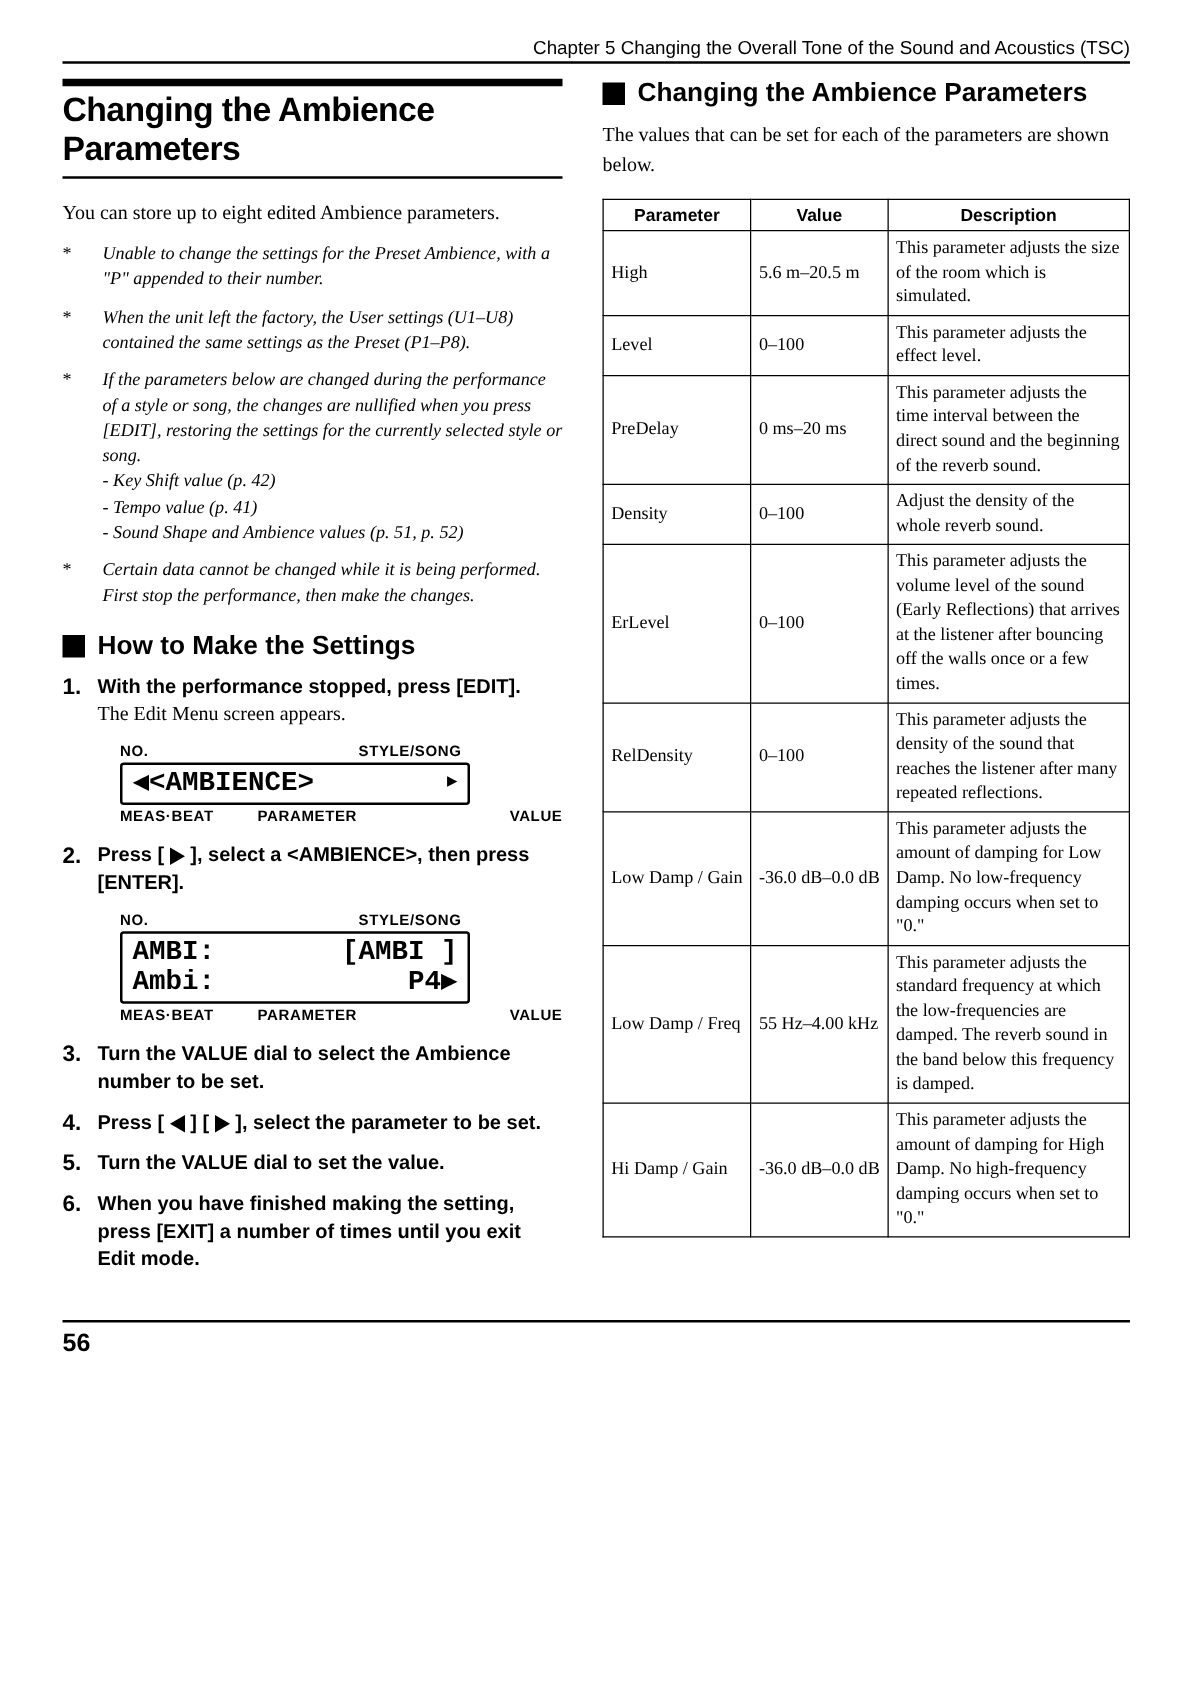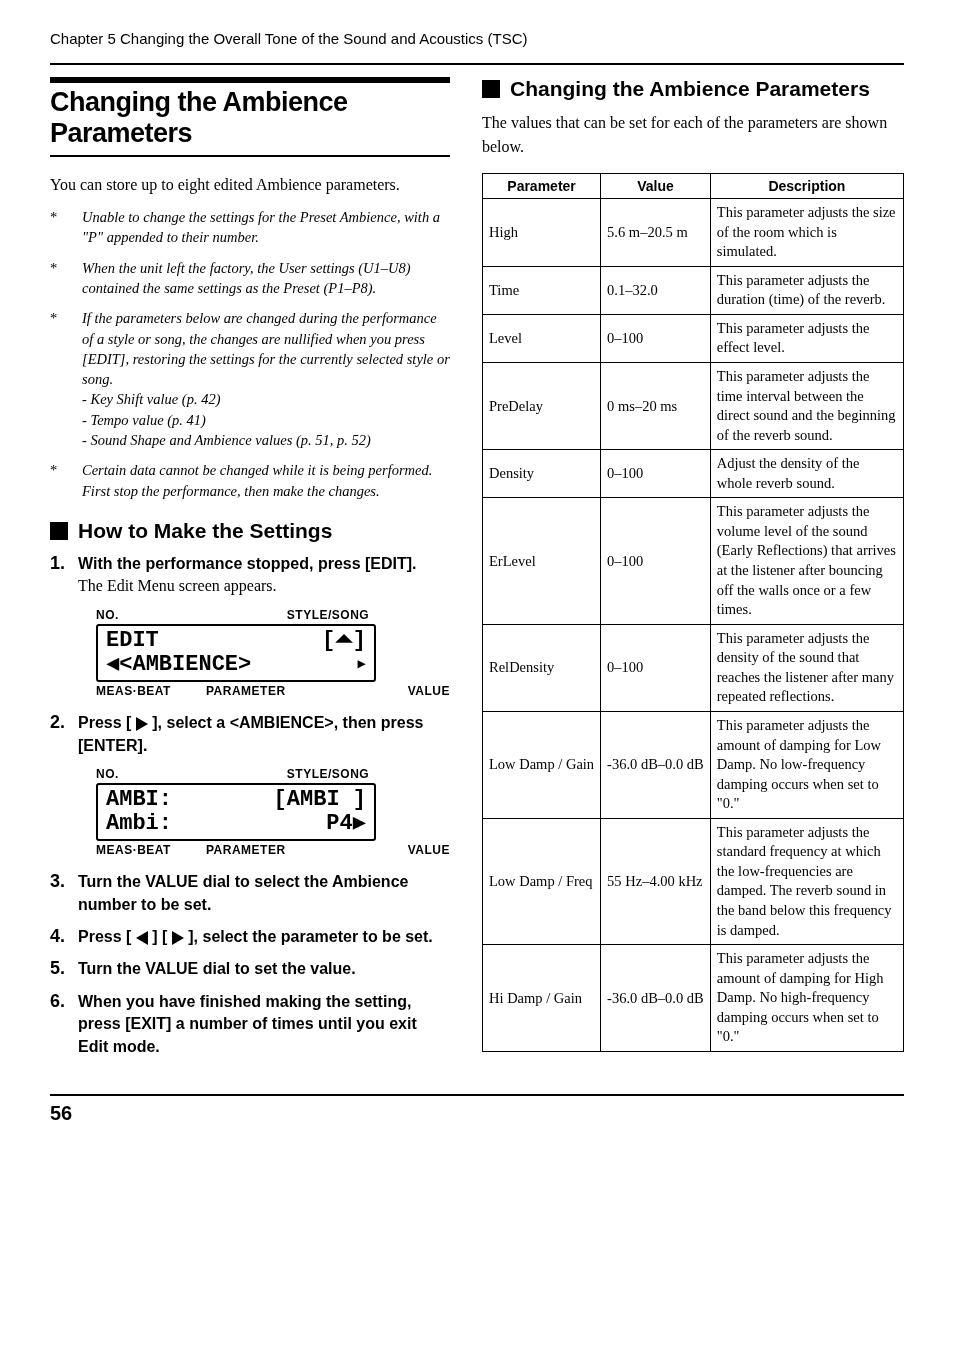--- a/index.html
+++ b/index.html
@@ -9,21 +9,22 @@
     width: 954px;
     background: #fff;
     color: #000;
   }
   .page {
     padding: 30px 50px 20px 50px;
   }
   .chapter-header {
     font-family: Arial, Helvetica, sans-serif;
     font-size: 15px;
-    margin-bottom: 16px;
+    margin-bottom: 2px;
+    text-align: right;
   }
   .top-rule {
     border-top: 2px solid #000;
     margin-bottom: 12px;
   }
   .columns {
     display: flex;
     gap: 32px;
   }
   .col-left { flex: 0 0 400px; }
@@ -240,24 +241,20 @@
           <span class="serif">The Edit Menu screen appears.</span>
         </div>
       </div>
 
       <div class="lcd-wrap">
         <div class="lcd-labels-top">
           <span class="lbl">No.</span>
           <span class="lbl">STYLE/SONG</span>
         </div>
         <div class="lcd">
-          <div class="line1">
-            <span>EDIT</span>
-            <span>[⏶]</span>
-          </div>
           <div class="line2">
             <span>◀&lt;AMBIENCE&gt;</span>
             <span class="small-glyph">▶</span>
           </div>
         </div>
         <div class="lcd-labels-bottom">
           <span class="lbl">MEAS·BEAT</span>
           <span class="lbl">PARAMETER</span>
           <span class="lbl">VALUE</span>
         </div>
@@ -333,25 +330,20 @@
             <th>Description</th>
           </tr>
         </thead>
         <tbody>
           <tr>
             <td class="pname">High</td>
             <td class="pval">5.6 m–20.5 m</td>
             <td class="desc">This parameter adjusts the size of the room which is simulated.</td>
           </tr>
           <tr>
-            <td class="pname">Time</td>
-            <td class="pval">0.1–32.0</td>
-            <td class="desc">This parameter adjusts the duration (time) of the reverb.</td>
-          </tr>
-          <tr>
             <td class="pname">Level</td>
             <td class="pval">0–100</td>
             <td class="desc">This parameter adjusts the effect level.</td>
           </tr>
           <tr>
             <td class="pname">PreDelay</td>
             <td class="pval">0 ms–20 ms</td>
             <td class="desc">This parameter adjusts the time interval between the direct sound and the beginning of the reverb sound.</td>
           </tr>
           <tr>

